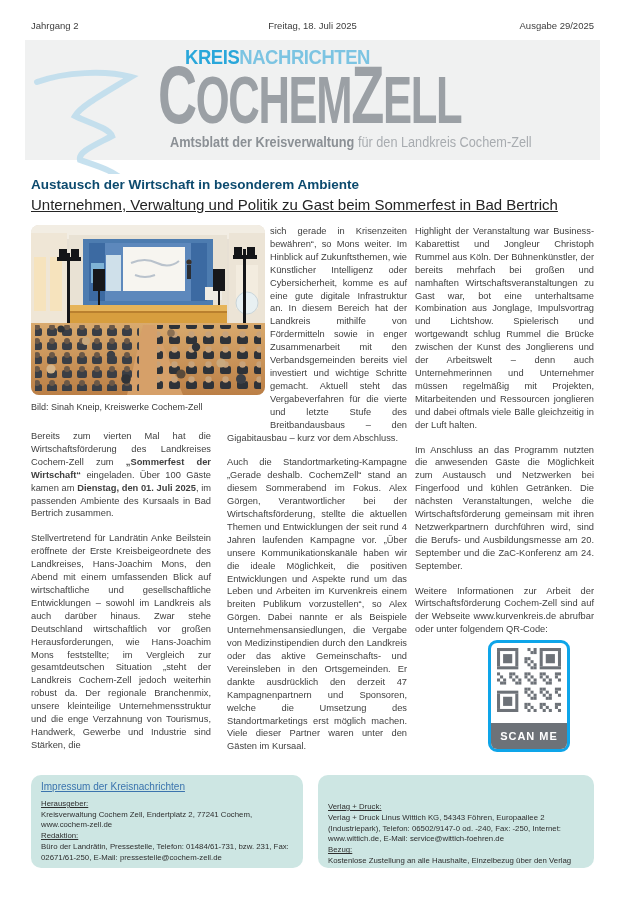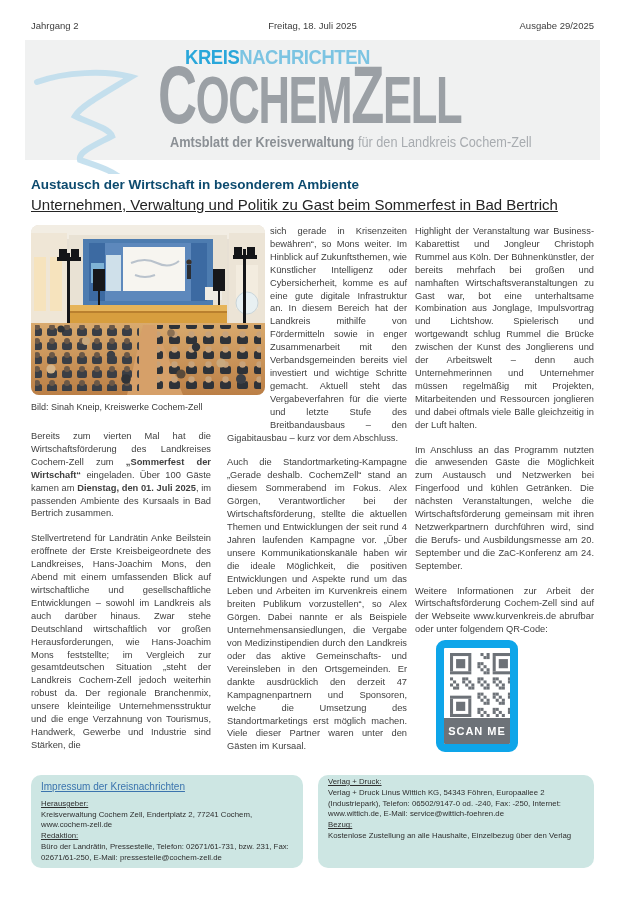--- a/index.html
+++ b/index.html
@@ -31,30 +31,30 @@
   .photo{position:absolute;left:31px;top:225px;width:234px;height:170px;border-radius:8px;overflow:hidden;}
   .caption{position:absolute;left:31px;top:402px;font-size:9px;color:#3a3a3a;}
   
   .col{position:absolute;top:225px;width:180px;font-size:9.3px;line-height:12.9px;text-align:justify;color:#3f3f3f;}
   .col p{margin:0 0 12px 0;}
   .col1{left:31px;top:430px;}
   .col2{left:227px;}
   .col3{left:415px;width:179px;}
   .wrap-spacer{float:left;width:43px;height:200px;}
   
-  .qr-sticker{position:absolute;left:436px;top:640px;width:82px;height:112px;background:#fff;
-              border:8px solid #0ea5e9;border-radius:9px;box-sizing:border-box;overflow:hidden;}
+  .qr-sticker{position:absolute;left:488px;top:640px;width:82px;height:112px;background:#fff;
+              border:3px solid #0ea5e9;border-radius:9px;box-sizing:border-box;overflow:hidden;}
   .qr-area{position:absolute;left:6px;top:5px;width:64px;height:64px;}
   .qr-band{position:absolute;left:0;bottom:0;width:100%;height:26px;background:#6d7278;color:#fff;
            font-size:11px;letter-spacing:1px;text-align:center;line-height:26px;font-weight:bold;}
   
   .imp-box{position:absolute;top:775px;height:93px;background:#cde6e3;border-radius:10px;box-sizing:border-box;
            font-size:7.8px;line-height:10.8px;color:#2e2e2e;}
   .imp-left{left:31px;width:272px;padding:7px 10px;}
-  .imp-right{left:318px;width:276px;padding:2px 10px;}
+  .imp-right{left:318px;width:276px;padding:27px 10px;}
   .imp-title{color:#3b74ae;text-decoration:underline;font-size:10px;margin-bottom:6px;}
   .imp-label{text-decoration:underline;}
 </style>
 </head>
 <body>
 
 <div class="page">
 
   <div class="toprow">
     <span class="l">Jahrgang 2</span>
@@ -268,21 +268,21 @@
         <rect x="60" y="60" width="3" height="3" fill="#6d7278"></rect>
       </svg>
     <div class="qr-band">SCAN ME</div>
   </div>
 
   <div class="imp-box imp-left">
     <div class="imp-title">Impressum der Kreisnachrichten</div>
     <div><span class="imp-label">Herausgeber:</span><br>
       <span>Kreisverwaltung Cochem Zell, Endertplatz 2, 77241 Cochem, www.cochem-zell.de</span><br>
       <span class="imp-label">Redaktion:</span><br>
-      <span>Büro der Landrätin, Pressestelle, Telefon: 02671/61-731, bzw. 231, Fax: 02671/61-250, E-Mail: pressestelle@cochem-zell.de</span>
+      <span>Büro der Landrätin, Pressestelle, Telefon: 01484/61-731, bzw. 231, Fax: 02671/61-250, E-Mail: pressestelle@cochem-zell.de</span>
     </div>
   </div>
   <div class="imp-box imp-right">
     <div><span class="imp-label">Verlag + Druck:</span><br>
       <span>Verlag + Druck Linus Wittich KG, 54343 Föhren, Europaallee 2 (Industriepark), Telefon: 06502/9147-0 od. -240, Fax: -250, Internet: www.wittich.de, E-Mail: service@wittich-foehren.de</span><br>
       <span class="imp-label">Bezug:</span><br>
       <span>Kostenlose Zustellung an alle Haushalte, Einzelbezug über den Verlag</span>
     </div>
   </div>
 

